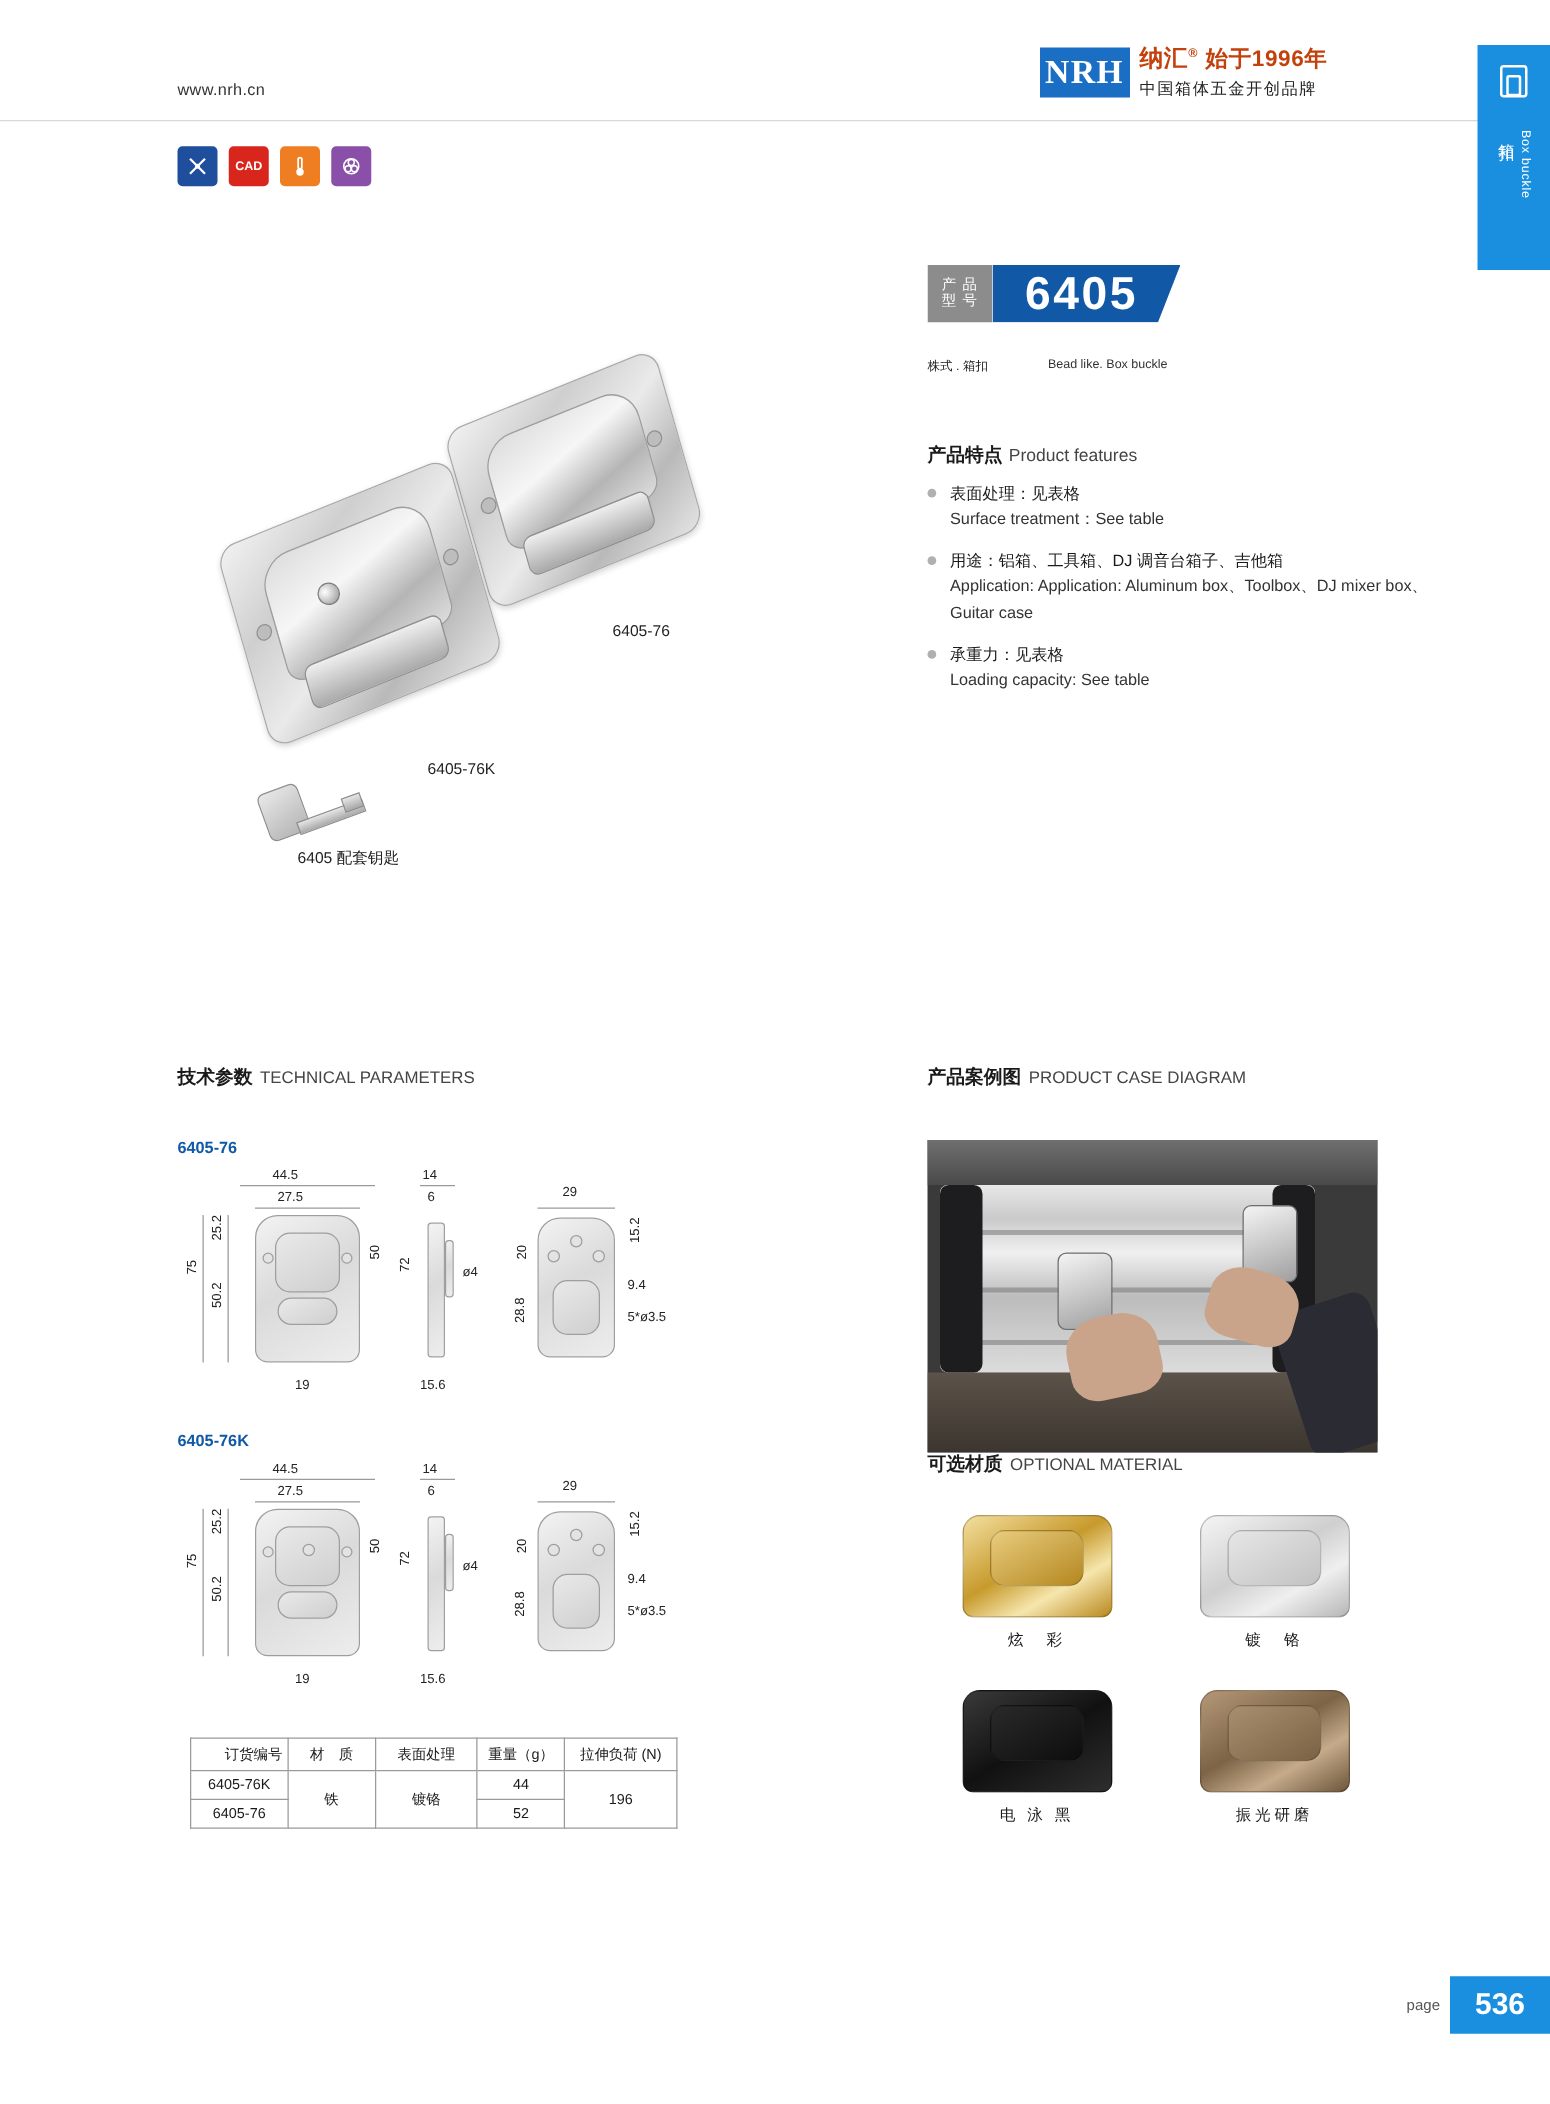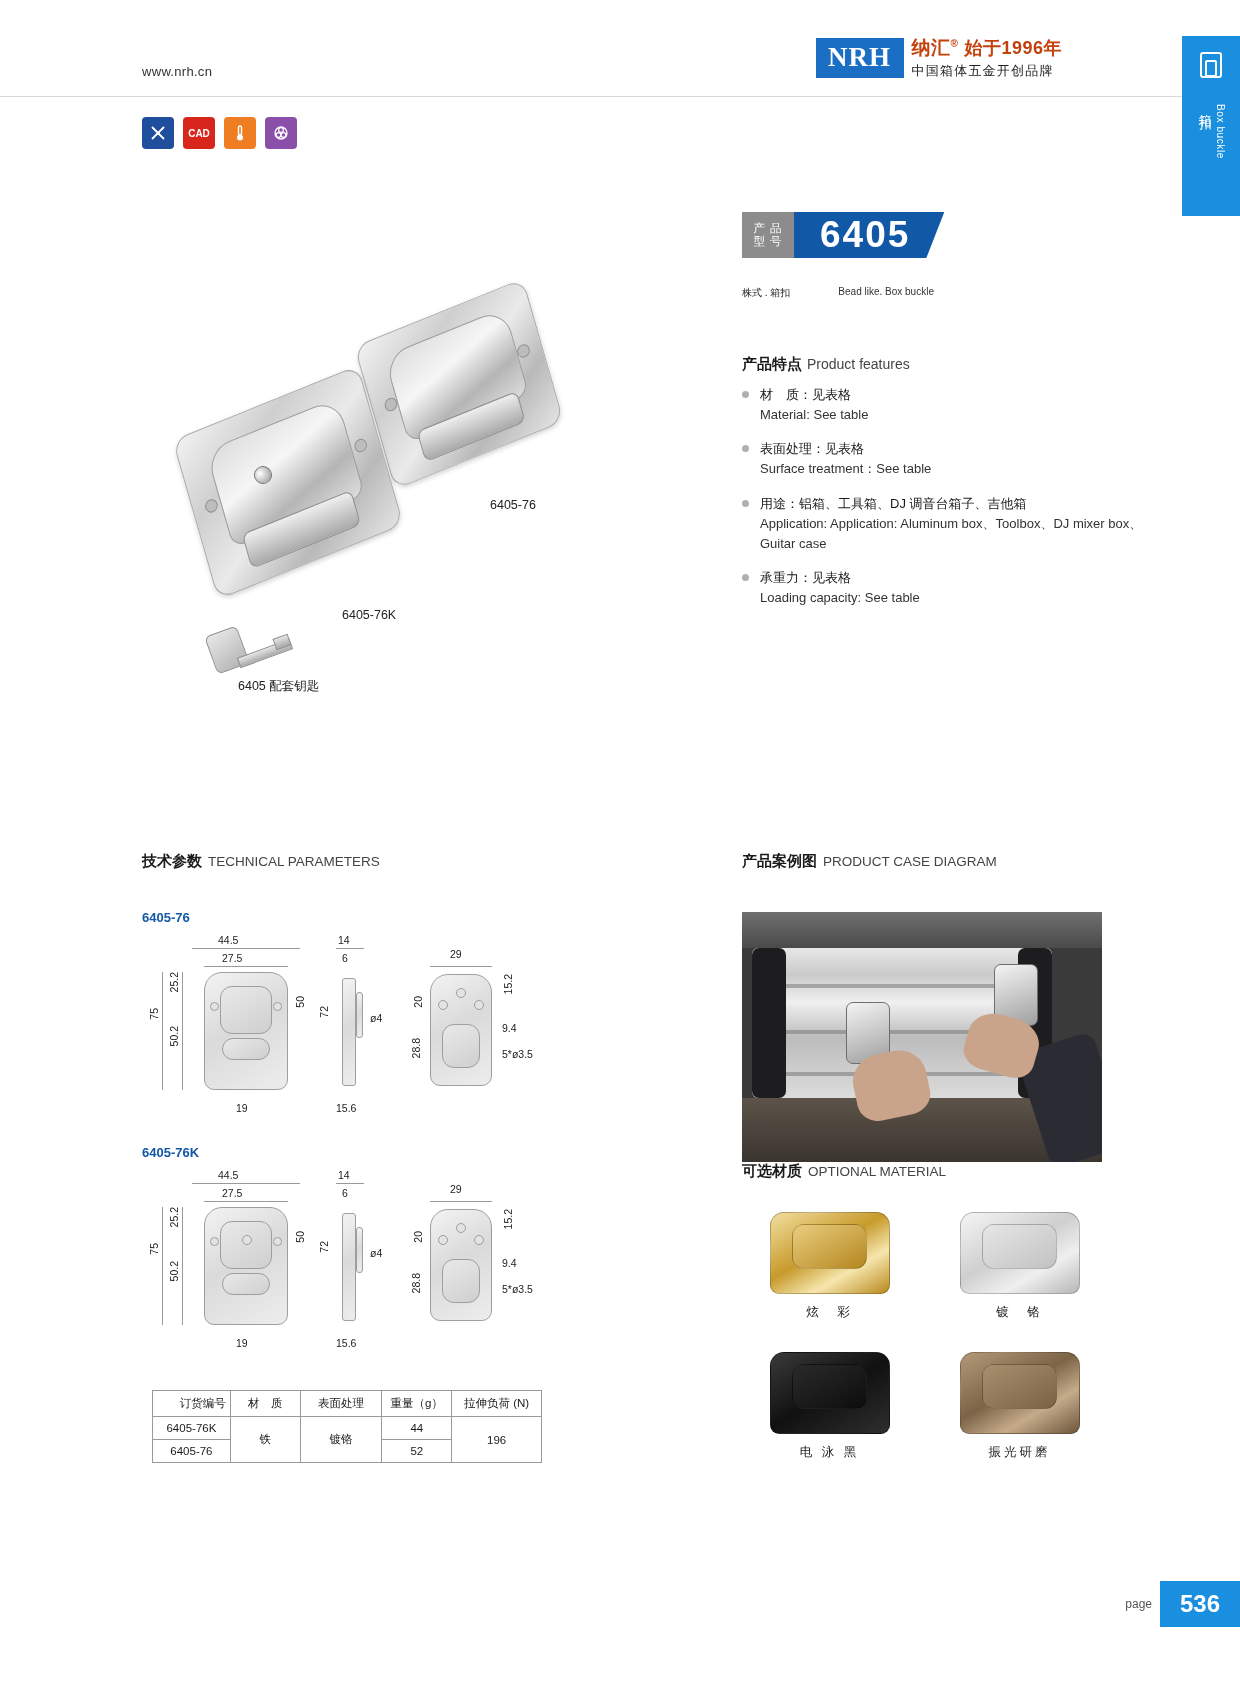--- a/index.html
+++ b/index.html
@@ -30,21 +30,21 @@
     letter-spacing: 0.3px;
   }
   .logo-wrap {
     position: absolute;
     right: 178px;
     top: 36px;
     display: flex;
     align-items: center;
   }
   .logo-mark {
-    width: 88px;
+    width: 72px;
     height: 40px;
     background: #1a6fc4;
     color: #fff;
     font-size: 27px;
     font-weight: bold;
     letter-spacing: 1px;
     display: flex;
     align-items: center;
     justify-content: center;
     font-family: "Liberation Serif", serif;
@@ -580,24 +580,20 @@
 
 <div class="subtitle-row">
   <div>株式 . 箱扣</div>
   <div class="subtitle-en">Bead like. Box buckle</div>
 </div>
 
 <div class="features-head">
   <b>产品特点</b><span>Product features</span>
 </div>
 <div class="features">
-  <div class="feat">
-    <span class="cn">材　质：见表格</span>
-    <span class="en">Material: See table</span>
-  </div>
   <div class="feat">
     <span class="cn">表面处理：见表格</span>
     <span class="en">Surface treatment：See table</span>
   </div>
   <div class="feat">
     <span class="cn">用途：铝箱、工具箱、DJ 调音台箱子、吉他箱</span>
     <span class="en">Application: Application: Aluminum box、Toolbox、DJ mixer box、Guitar case</span>
   </div>
   <div class="feat">
     <span class="cn">承重力：见表格</span>

